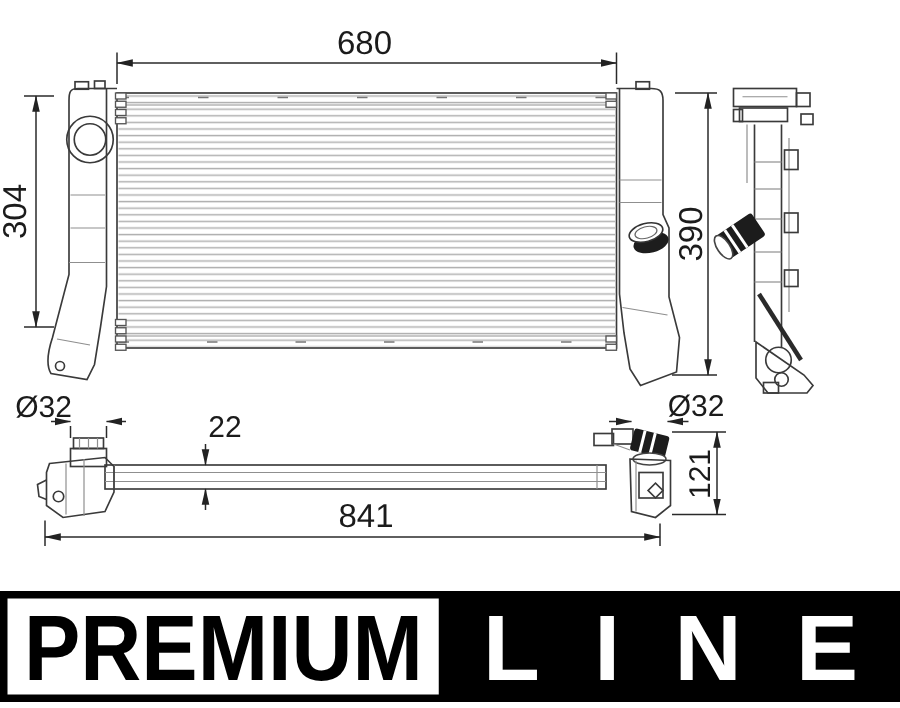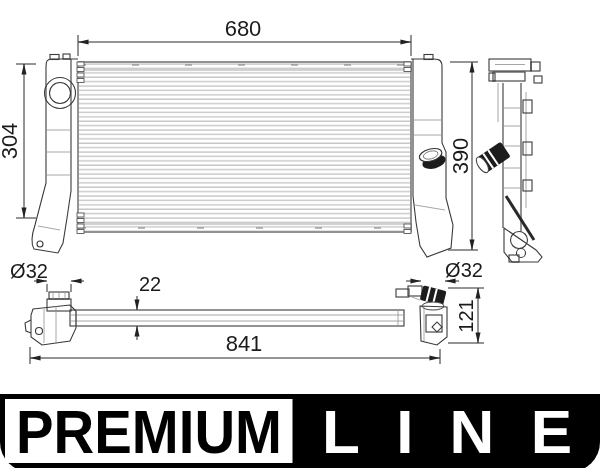--- a/index.html
+++ b/index.html
@@ -1,17 +1,17 @@
 <!DOCTYPE html>
 <html><head>
 <meta charset="utf-8">
 <style>
   html,body{margin:0;padding:0;background:#fff;}
   #stage{position:relative;width:600px;height:472px;background:#ffffff;overflow:hidden;
-         font-family:"Liberation Sans", sans-serif;border-radius:30px;}
+         font-family:"Liberation Sans", sans-serif;}
   svg{position:absolute;top:0;left:0;}
   .dim-text{font-family:"Liberation Sans", sans-serif;font-size:22px;fill:#1b1b1b;}
   .dim-text-sm{font-family:"Liberation Sans", sans-serif;font-size:20px;fill:#1b1b1b;}
   .ink{stroke:#3a3a3a;fill:none;stroke-width:1.1;}
   .ink-thin{stroke:#8f8f8f;fill:none;stroke-width:0.8;}
   .dimline{stroke:#2a2a2a;fill:none;stroke-width:1;}
   .logo-premium{font-family:"Liberation Sans", sans-serif;font-weight:700;font-size:62px;fill:#000;}
   .logo-line{font-family:"Liberation Sans", sans-serif;font-weight:700;font-size:62px;fill:#fff;}
 </style>
 </head>

